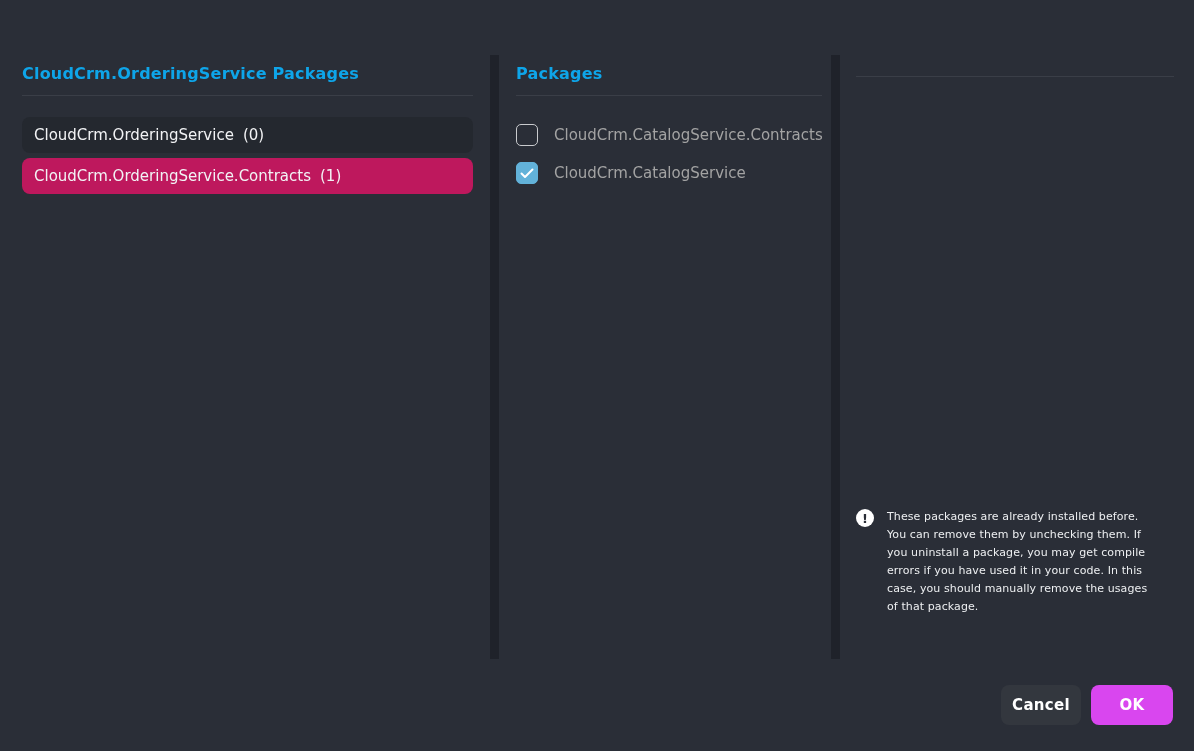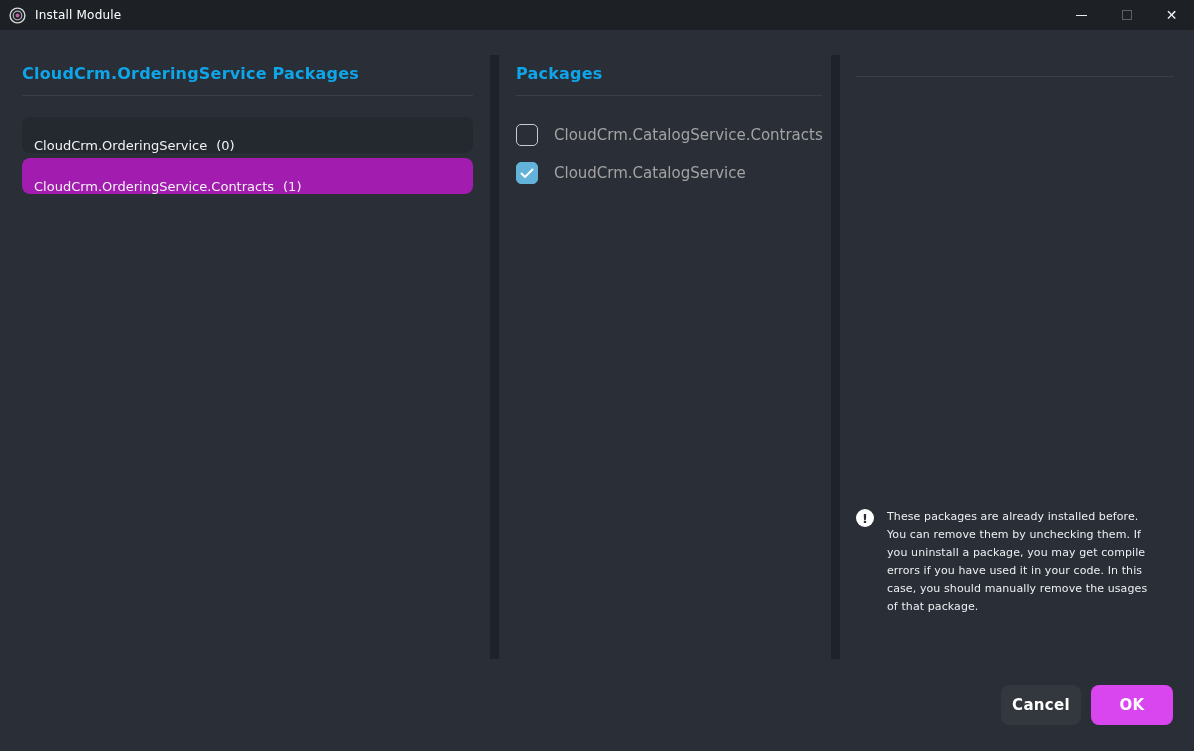--- a/index.html
+++ b/index.html
@@ -67,28 +67,28 @@
   .col-modules  { position: absolute; left: 22px;  top: 64px; width: 451px; }
   .col-packages { position: absolute; left: 516px; top: 64px; width: 306px; }
   .col-installed{ position: absolute; left: 856px; top: 64px; width: 318px; }
 
   
   .module-list { margin-top: 21px; display: flex; flex-direction: column; gap: 5px; }
   .module-item {
     height: 36px;
     border-radius: 8px;
     display: flex;
-    align-items: flex-end;
+    align-items: center;
     padding-left: 12px;
-    font-size: 13px;
+    font-size: 15px;
     background: #24282f;
     color: #f2f3f5;
     cursor: pointer;
   }
-  .module-item.selected { background: #a21caf; }
+  .module-item.selected { background: #be185d; }
   .module-count { margin-left: 9px; }
 
   
   .package-list { margin-top: 20px; display: flex; flex-direction: column; }
   .package-row {
     display: flex;
     align-items: center;
     height: 38px;
     cursor: pointer;
   }
@@ -147,38 +147,20 @@
     cursor: pointer;
   }
   .btn-cancel { left: 1001px; width: 80px; background: #33373e; }
   .btn-ok     { left: 1091px; width: 82px; background: #d946ef; }
 </style>
 </head>
 <body>
 
 <div class="window">
 
-  <div class="titlebar">
-    <svg class="app-icon" viewBox="0 0 17 17">
-      <circle cx="8.5" cy="8.5" r="7.4" fill="none" stroke="#d6d8db" stroke-width="1.4"></circle>
-      <circle cx="8.5" cy="8.5" r="4.3" fill="none" stroke="#aeb1b6" stroke-width="1.2"></circle>
-      <circle cx="8.5" cy="8.5" r="2" fill="#b85fa0"></circle>
-    </svg>
-    <span class="titlebar-title">Install Module</span>
-    <div class="titlebar-spacer"></div>
-    <div class="win-btn">
-      <span class="min-glyph"></span>
-    </div>
-    <div class="win-btn">
-      <span class="max-glyph"></span>
-    </div>
-    <div class="win-btn">
-      <span class="close-glyph">✕</span>
-    </div>
-  </div>
 
   <div class="splitter splitter-1"></div>
   <div class="splitter splitter-2"></div>
 
   <div class="col-modules">
     <div class="col-header">CloudCrm.OrderingService Packages</div>
     <div class="col-separator"></div>
     <div class="module-list">
       <div class="module-item">
         <span>CloudCrm.OrderingService</span>

